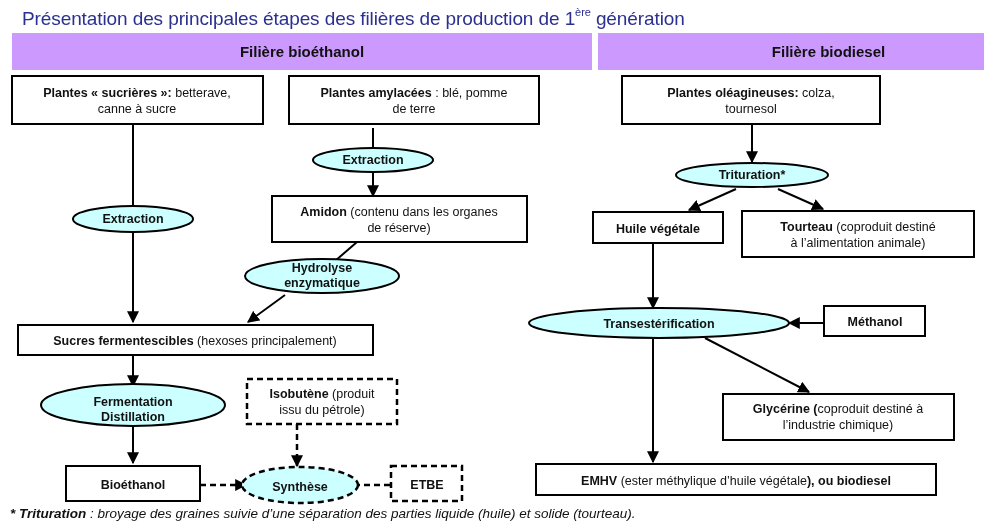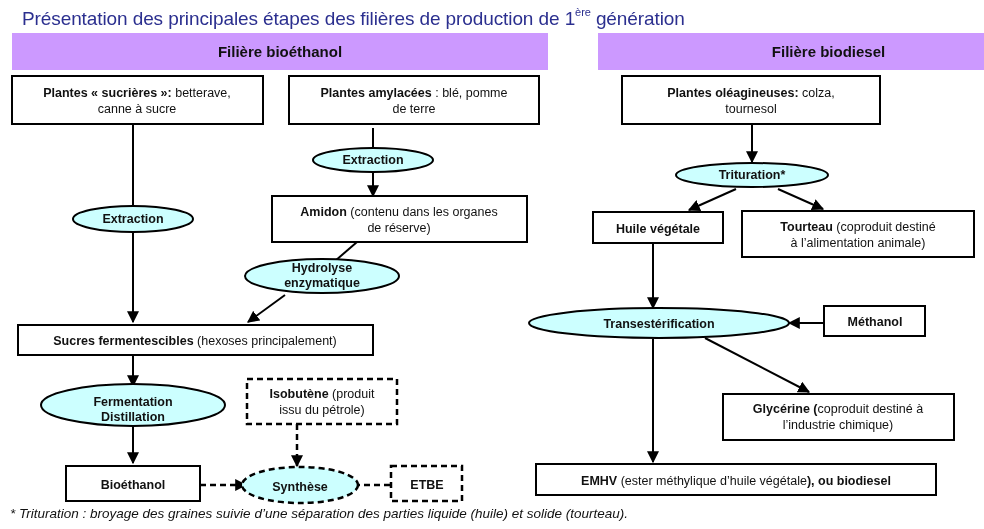--- a/index.html
+++ b/index.html
@@ -4,28 +4,28 @@
 <style>
   html, body { margin:0; padding:0; background:#ffffff; }
   body { width:984px; height:529px; position:relative; overflow:hidden; font-family:"Liberation Sans", sans-serif; }
   .title { position:absolute; left:10px; top:6px; font-size:19px; color:#2b2f8f; white-space:nowrap; letter-spacing:-0.1px;margin-left:12px; }
   .title sup { font-size:11px; vertical-align:9px; }
   .band { position:absolute; background:#cc99ff; height:37px; top:33px; display:flex; align-items:center; justify-content:center; font-weight:bold; font-size:15px; color:#111; }
   svg { position:absolute; left:0; top:0; }
   svg text { font-family:"Liberation Sans", sans-serif; font-size:12.5px; fill:#111; }
   svg .b { font-weight:bold; }
   .footnote { position:absolute; left:10px; top:506px; font-size:13.5px; font-style:italic; color:#111; white-space:nowrap; }
-  .footnote b { font-weight:normal; }
+  .footnote b { font-weight:bold; }
 </style>
 </head>
 <body>
 
 <div class="title"><span>Présentation des principales étapes des filières de production de 1</span><sup>ère</sup><span> génération</span></div>
 
-<div class="band" style="left:12px; width:536px;">
+<div class="band" style="left:12px; width:580px;">
     <span>Filière bioéthanol</span>
   </div>
 <div class="band" style="left:598px; width:461px;">
     <span>Filière biodiesel</span>
   </div>
 
 <svg width="984" height="529" viewBox="0 0 984 529">
   <defs>
     <marker id="ah" viewBox="0 0 10 10" refX="9" refY="5" markerWidth="7" markerHeight="7" orient="auto-start-reverse" markerUnits="userSpaceOnUse">
       <path d="M0,0 L10,5 L0,10 z" fill="#000"></path>

